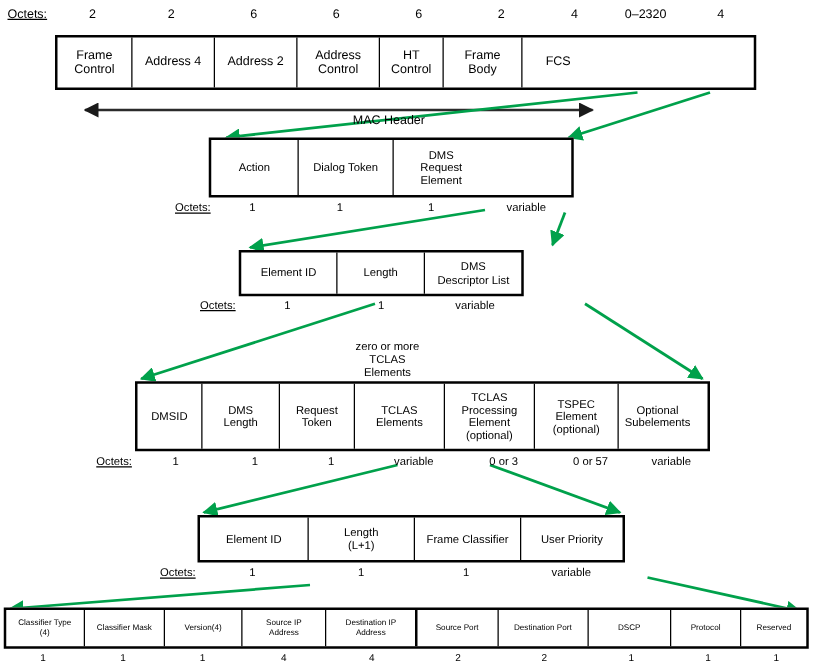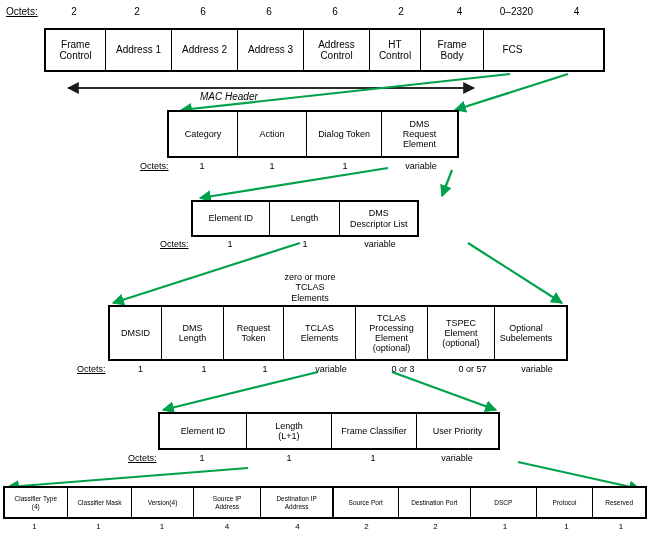--- a/index.html
+++ b/index.html
@@ -27,21 +27,21 @@
   
   .octets{position:absolute;display:flex;box-sizing:border-box;}
   .oct{text-align:center;}
   .octlabel{position:absolute;text-align:left;text-decoration:underline;}
   .f10{font-size:10px;}
   .f9{font-size:9px;}
   .f8{font-size:8px;}
   .f6{font-size:6.5px;}
 
   
-  .machdr-label{position:absolute;font-size:10px;text-align:left;font-style:italic;}
+  .machdr-label{position:absolute;font-size:10px;text-align:right;}
 
   
   .note{position:absolute;text-align:center;font-size:9px;line-height:1.15;}
 </style>
 </head>
 <body>
 
 <div id="stage">
 
   <svg id="arrows" viewBox="0 0 650 537" width="650" height="537">
@@ -99,27 +99,24 @@
     <div class="oct" style="width:57px">4</div>
   </div>
   <div class="octlabel f10" style="left:6px;top:6px;">Octets:</div>
 
   <div class="row f10" style="left:44px;top:28px;width:561px;height:44px;">
     <div class="cell" style="width:60px">
       <span><span>Frame</span><br>
             <span>Control</span></span>
     </div>
     <div class="cell" style="width:66px">
-      <span>Address 1</span>
+      <span>Address 4</span>
     </div>
     <div class="cell" style="width:66px">
       <span>Address 2</span>
-    </div>
-    <div class="cell" style="width:66px">
-      <span>Address 3</span>
     </div>
     <div class="cell" style="width:66px">
       <span><span>Address</span><br>
             <span>Control</span></span>
     </div>
     <div class="cell" style="width:51px">
       <span><span>HT</span><br>
             <span>Control</span></span>
     </div>
     <div class="cell" style="width:63px">
@@ -127,23 +124,20 @@
             <span>Body</span></span>
     </div>
     <div class="cell" style="width:57px">
       <span>FCS</span>
     </div>
   </div>
 
   <div class="machdr-label" style="left:200px;top:91px;width:140px;">MAC Header</div>
 
   <div class="row f9" style="left:167px;top:110px;width:292px;height:48px;">
-    <div class="cell" style="width:70px">
-      <span>Category</span>
-    </div>
     <div class="cell" style="width:70px">
       <span>Action</span>
     </div>
     <div class="cell" style="width:76px">
       <span>Dialog Token</span>
     </div>
     <div class="cell" style="width:76px">
       <span><span>DMS</span><br>
             <span>Request</span><br>
             <span>Element</span></span>

